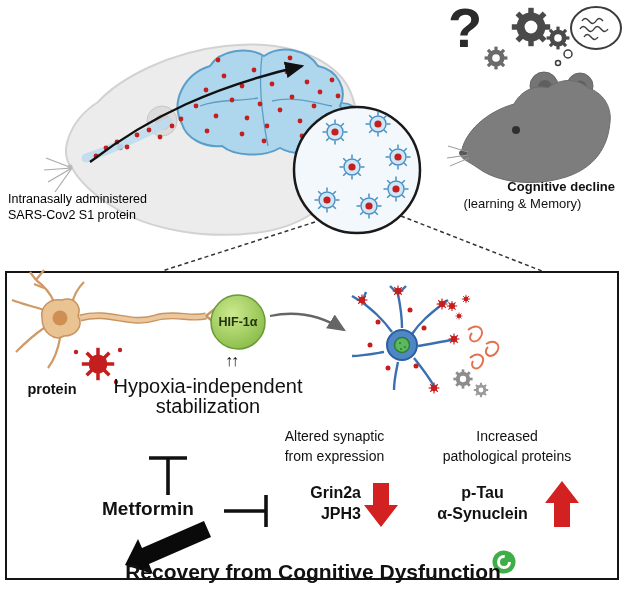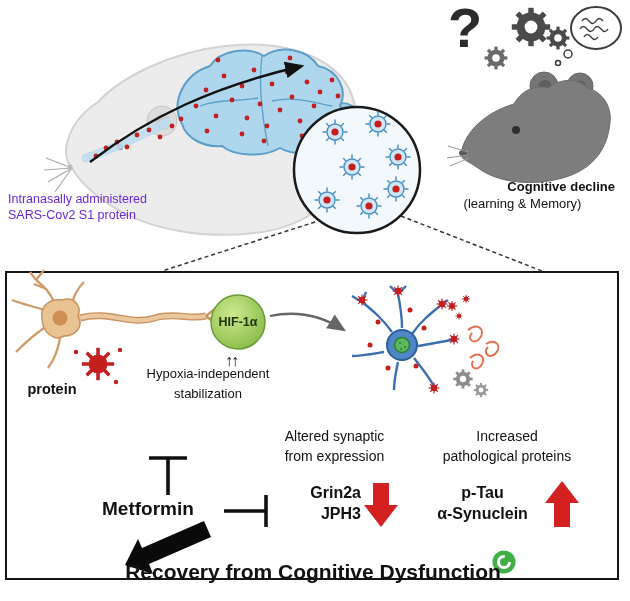--- a/index.html
+++ b/index.html
@@ -2,32 +2,32 @@
 <html><head>
 <meta charset="utf-8">
 <style>
   * { margin:0; padding:0; box-sizing:border-box; }
   html,body { background:#ffffff; }
   body { font-family:"Liberation Sans","DejaVu Sans",sans-serif; color:#111; }
   #stage { position:relative; width:630px; height:601px; background:#fff; overflow:hidden; }
   .abs { position:absolute; }
   .ctr { text-align:center; }
 
-  .caption { left:8px; top:191px; font-size:12.5px; line-height:16px; color:#6d28d9; }
+  .caption { left:8px; top:191px; font-size:12.5px; line-height:16px; color:#000000; }
   .qmark { left:448px; top:0px; font-size:56px; font-weight:bold; color:#2b2b2b; line-height:1; }
   .cognitive { left:430px; top:179px; width:185px; }
   .cognitive .t { font-size:13px; font-weight:bold;text-align:right; }
   .cognitive .s { font-size:13px; margin-top:2px; }
 
   .boxborder { left:5px; top:271px; width:614px; height:309px; border:2.5px solid #151515; background:transparent; }
 
   .s1lbl { left:12px; top:379px; width:80px; font-size:14.5px; font-weight:bold; line-height:20px; }
   .hiflbl { left:211px; top:315px; width:54px; font-size:12.5px; font-weight:bold; color:#20350a; }
   .uparrows { left:225px; top:352px; font-size:16px; font-weight:bold; letter-spacing:-2px; }
-  .hypoxia { left:100px; top:364px; width:216px; font-size:13px; line-height:20px; }
+  .hypoxia { left:100px; top:376px; width:216px; font-size:20px; line-height:20px; }
   .altered { left:252px; top:426px; width:165px; font-size:14px; line-height:20px; }
   .increased { left:417px; top:426px; width:180px; font-size:14px; line-height:20px; }
   .genes { left:285px; top:482px; width:76px; font-size:16px; font-weight:bold; line-height:21px;text-align:right; }
   .proteins { left:425px; top:482px; width:115px; font-size:16px; font-weight:bold; line-height:21px; }
   .metformin { left:102px; top:498px; font-size:19px; font-weight:bold; }
   .recovery { left:7px; top:560px; width:612px; font-size:21px; font-weight:bold;text-align:center; }
   .wmtext { left:518px; top:550px; font-size:17px; font-weight:bold; color:#b0b0b0; letter-spacing:1px; }
 
   svg.layer { left:0; top:0; }
 </style>

